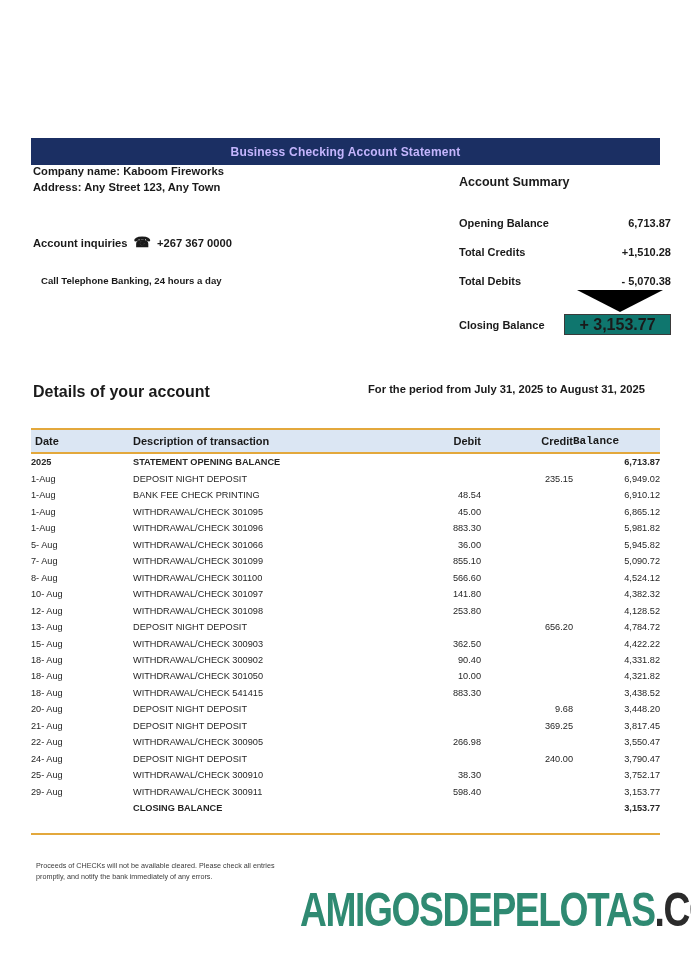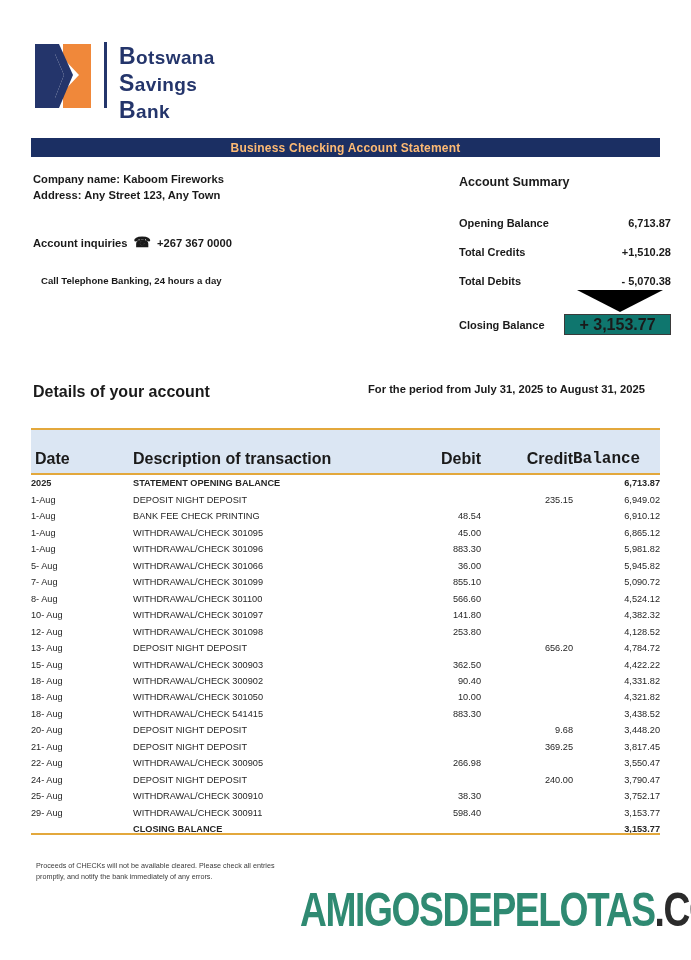--- a/index.html
+++ b/index.html
@@ -59,36 +59,36 @@
   .logo-words div:first-letter {
     font-size: 23px;
   }
 
   
   .banner {
     position: absolute;
     left: 31px;
     top: 138px;
     width: 629px;
-    height: 19px;
+    height: 27px;
     background: #1b2f63;
-    color: #fdba74;
+    color: #c4b5fd;
     font-size: 12px;
     font-weight: bold;
     display: flex;
     align-items: center;
     justify-content: center;
     letter-spacing: 0.2px;
   }
 
   
   .info-block {
     position: absolute;
     left: 33px;
-    top: 172px;
+    top: 164px;
     font-size: 11.2px;
     font-weight: bold;
     line-height: 1.42;
   }
   .inquiries {
     position: absolute;
     left: 33px;
     top: 236px;
     font-size: 11.2px;
     font-weight: bold;
@@ -189,23 +189,23 @@
   }
   table.stmt {
     width: 100%;
     border-collapse: collapse;
     table-layout: fixed;
   }
   table.stmt thead tr {
     background: #dbe6f3;
   }
   table.stmt thead th {
-    font-size: 16px;
-    font-weight: bold;
-    padding: 20px 0 5px 0;
+    font-size: 11px;
+    font-weight: bold;
+    padding: 5px 0 5px 0;
     text-align: left;
     border-top: 2px solid #e3a83c;
     border-bottom: 2px solid #e3a83c;
   }
   .col-date   { width: 98px;  padding-left: 4px !important; }
   .col-desc   { width: 252px; }
   .col-debit  { width: 96px;  text-align: right !important; }
   .col-credit { width: 92px;  text-align: right !important; }
   .col-bal    { width: 87px;  text-align: left; font-family: Liberation Mono, monospace; }
 
@@ -257,39 +257,20 @@
     white-space: nowrap;
   }
   .wm-main { color: #2f8a72; }
   .wm-tld  { color: #2b2b2b; }
 </style>
 </head>
 <body>
 
 <div class="page">
 
-  <div class="logo-block">
-    <div class="logo-mark">
-      <svg width="62" height="68" viewBox="0 0 62 68">
-        <path d="M2,2 L30,2 L30,16 L14,33 L30,50 L30,66 L2,66 Z" fill="#24356b"></path>
-        <path d="M30,2 L58,2 L58,66 L30,66 L30,50 L46,33 L30,16 Z" fill="#f0883a"></path>
-        <path d="M30,2 L30,66 L18,66 L34,33 L18,2 Z" fill="#ffffff"></path>
-        <path d="M2,2 L26,2 L40,33 L26,66 L2,66 Z" fill="#24356b"></path>
-        <path d="M10,12 L22,12 L31,33 L22,56 L10,56 Z" fill="#ffffff"></path>
-        <path d="M10,12 L22,12 L31,33 L22,56 L10,56 Z" fill="#24356b"></path>
-        <path d="M30,6 L56,6 L56,62 L33,62 L47,33 Z" fill="#f0883a"></path>
-      </svg>
-    </div>
-    <div class="logo-divider"></div>
-    <div class="logo-words">
-      <div>Botswana</div>
-      <div>Savings</div>
-      <div>Bank</div>
-    </div>
-  </div>
 
   <div class="banner">
     <span>Business Checking Account Statement</span>
   </div>
 
   <div class="info-block">
     <div>Company name: Kaboom Fireworks</div>
     <div>Address: Any Street 123, Any Town</div>
   </div>
 

